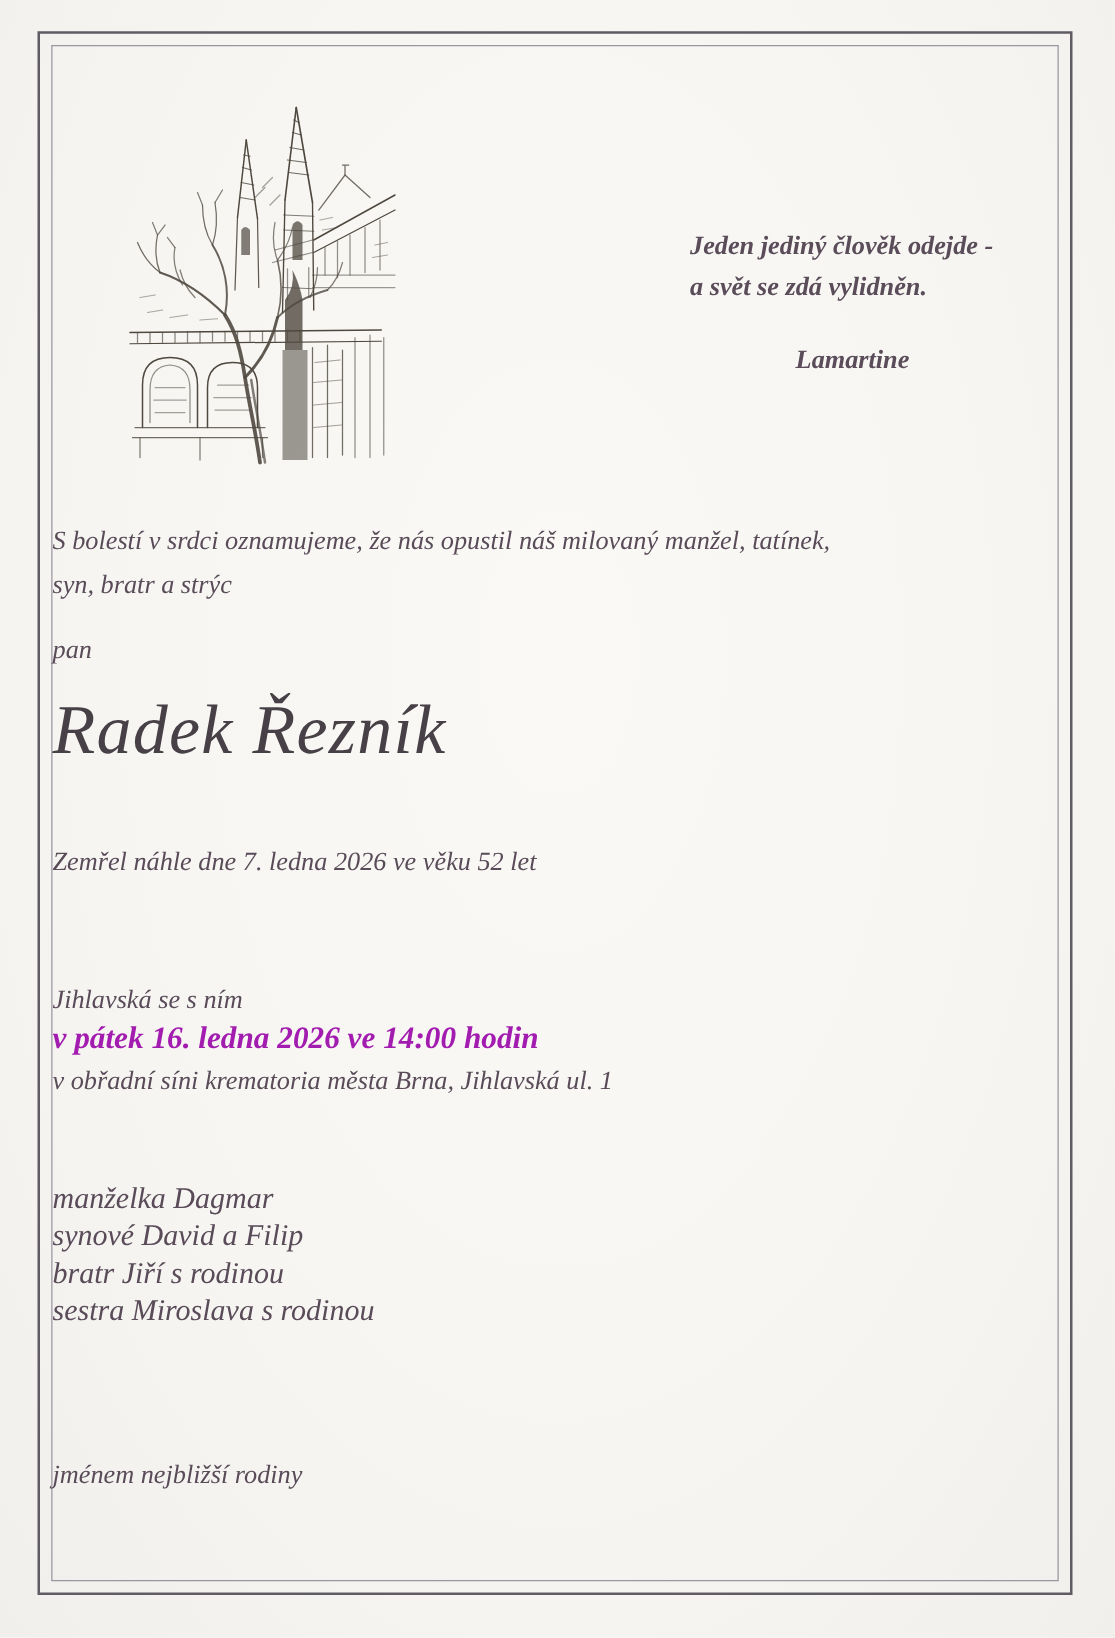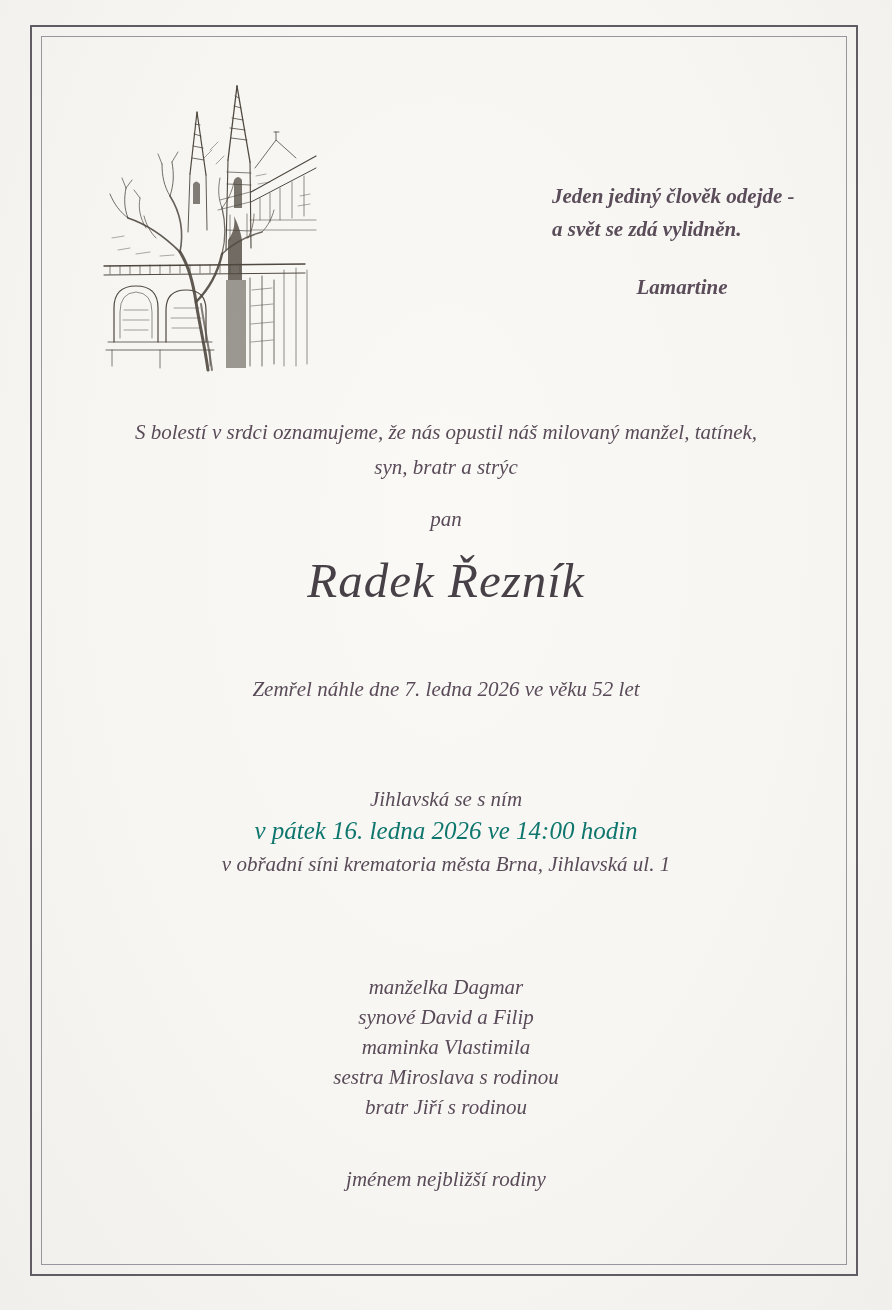--- a/index.html
+++ b/index.html
@@ -23,21 +23,21 @@
     box-sizing:border-box;
   }
   .frame-inner{
     position:absolute;
     left:9px;top:9px;right:9px;bottom:9px;
     border:1.2px solid #9b95a0;
   }
   .txt{
     position:absolute;
     left:42px;right:42px;
-    text-align:center;
+    text-align:left;
     font-style:italic;
     color:#594b58;
   }
   .illustration{
     position:absolute;
     left:100px;top:80px;width:218px;height:292px;
   }
   .quote{
     position:absolute;
     left:552px;top:180px;width:266px;
@@ -49,34 +49,34 @@
   .quote .attribution{
     display:block;
     text-align:center;
     margin-top:25px;
     padding-right:6px;
   }
   .announcement{top:415px;font-size:21px;line-height:35px;}
   .salutation{top:507px;font-size:21px;font-style:italic;}
   .deceased-name{
     top:552px;
-    font-size:49px;
+    font-size:56px;
     letter-spacing:1px;
     color:#474046;
   }
   .death-line{top:677px;font-size:21px;}
   .farewell{top:784px;font-size:21px;line-height:30px;}
   .farewell .datetime{
     display:block;
     font-size:25px;
-    font-weight:normal;
-    color:#0f766e;
+    font-weight:bold;
+    color:#a21caf;
     margin:2px 0 3px 0;
   }
-  .family{top:972px;font-size:21px;line-height:30px;}
+  .family{top:944px;font-size:24px;line-height:30px;}
   .family span{display:block;}
   .closing-line{top:1151px;font-size:21px;margin-top:16px;}
 </style>
 </head>
 <body>
 
 <div class="paper"></div>
 
 <div class="frame-outer">
   <div class="frame-inner"></div>
@@ -165,18 +165,17 @@
 
 <div class="txt farewell">
   <span>Jihlavská se s ním</span>
   <span class="datetime">v pátek 16. ledna 2026 ve 14:00 hodin</span>
   <span>v obřadní síni krematoria města Brna, Jihlavská ul. 1</span>
 </div>
 
 <div class="txt family">
   <span>manželka Dagmar</span>
   <span>synové David a Filip</span>
-  <span>maminka Vlastimila</span>
+  <span>bratr Jiří s rodinou</span>
   <span>sestra Miroslava s rodinou</span>
-  <span>bratr Jiří s rodinou</span>
 </div>
 
 <div class="txt closing-line">jménem nejbližší rodiny</div>
 
 </body></html>

